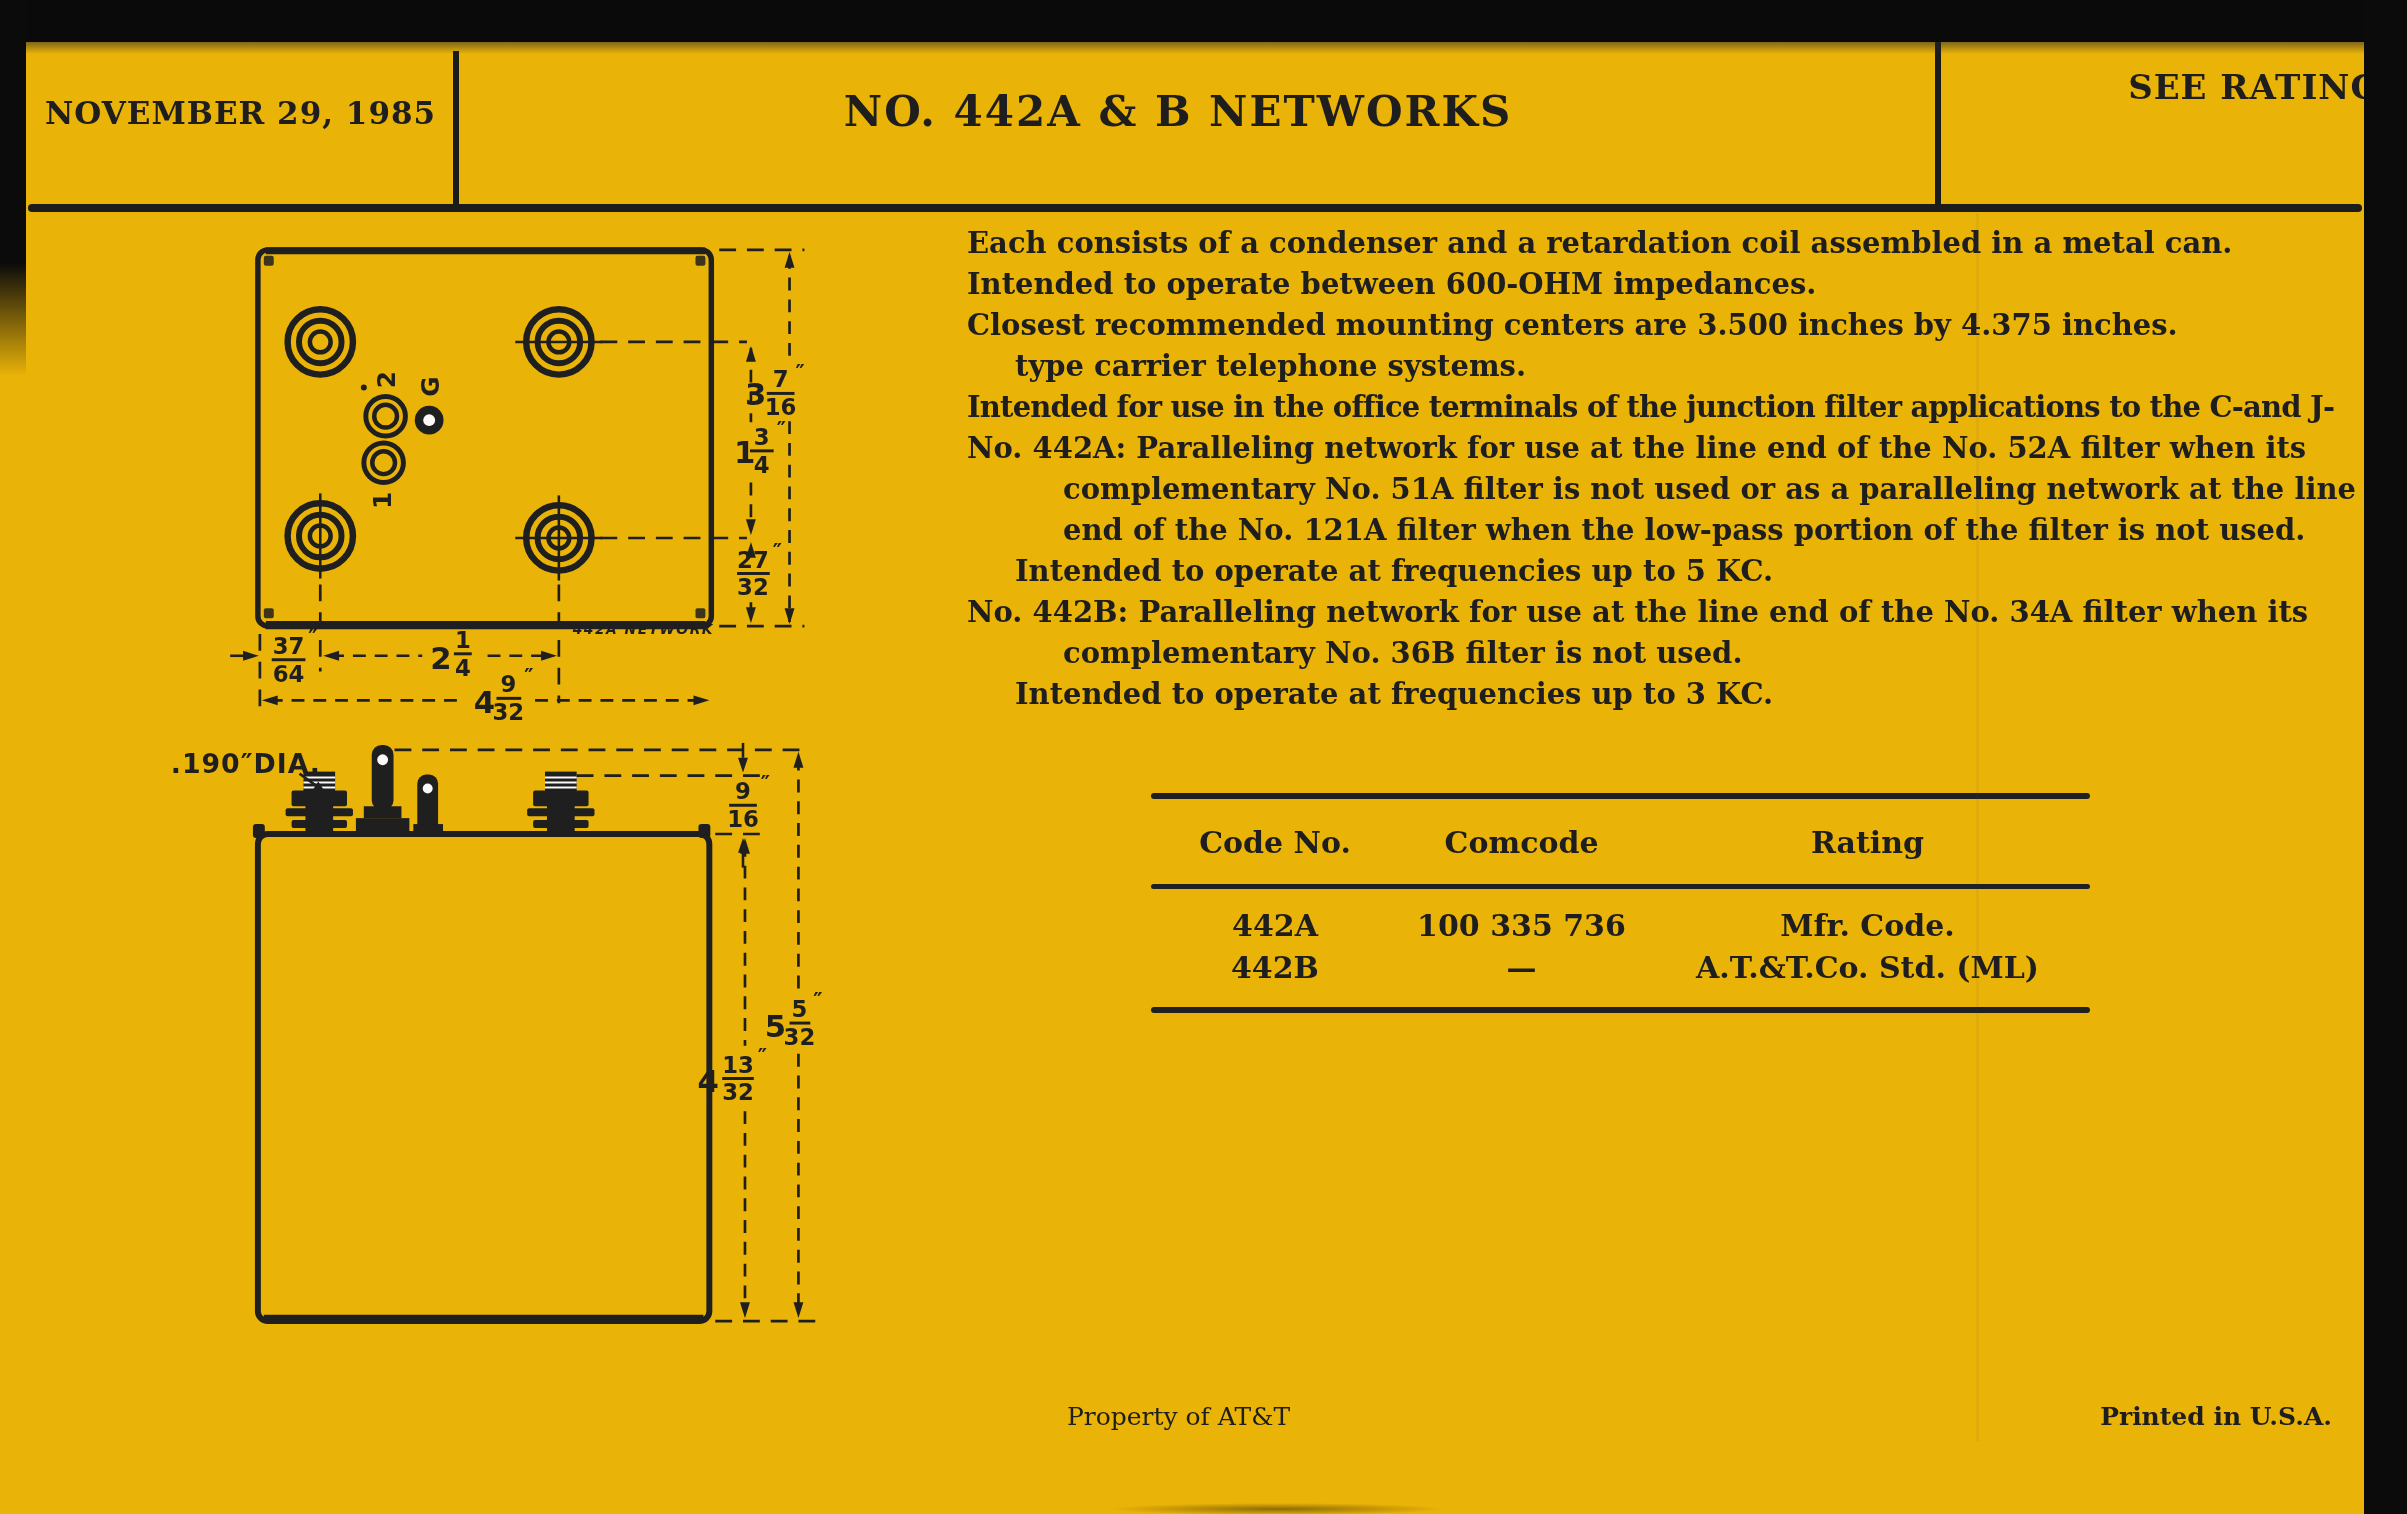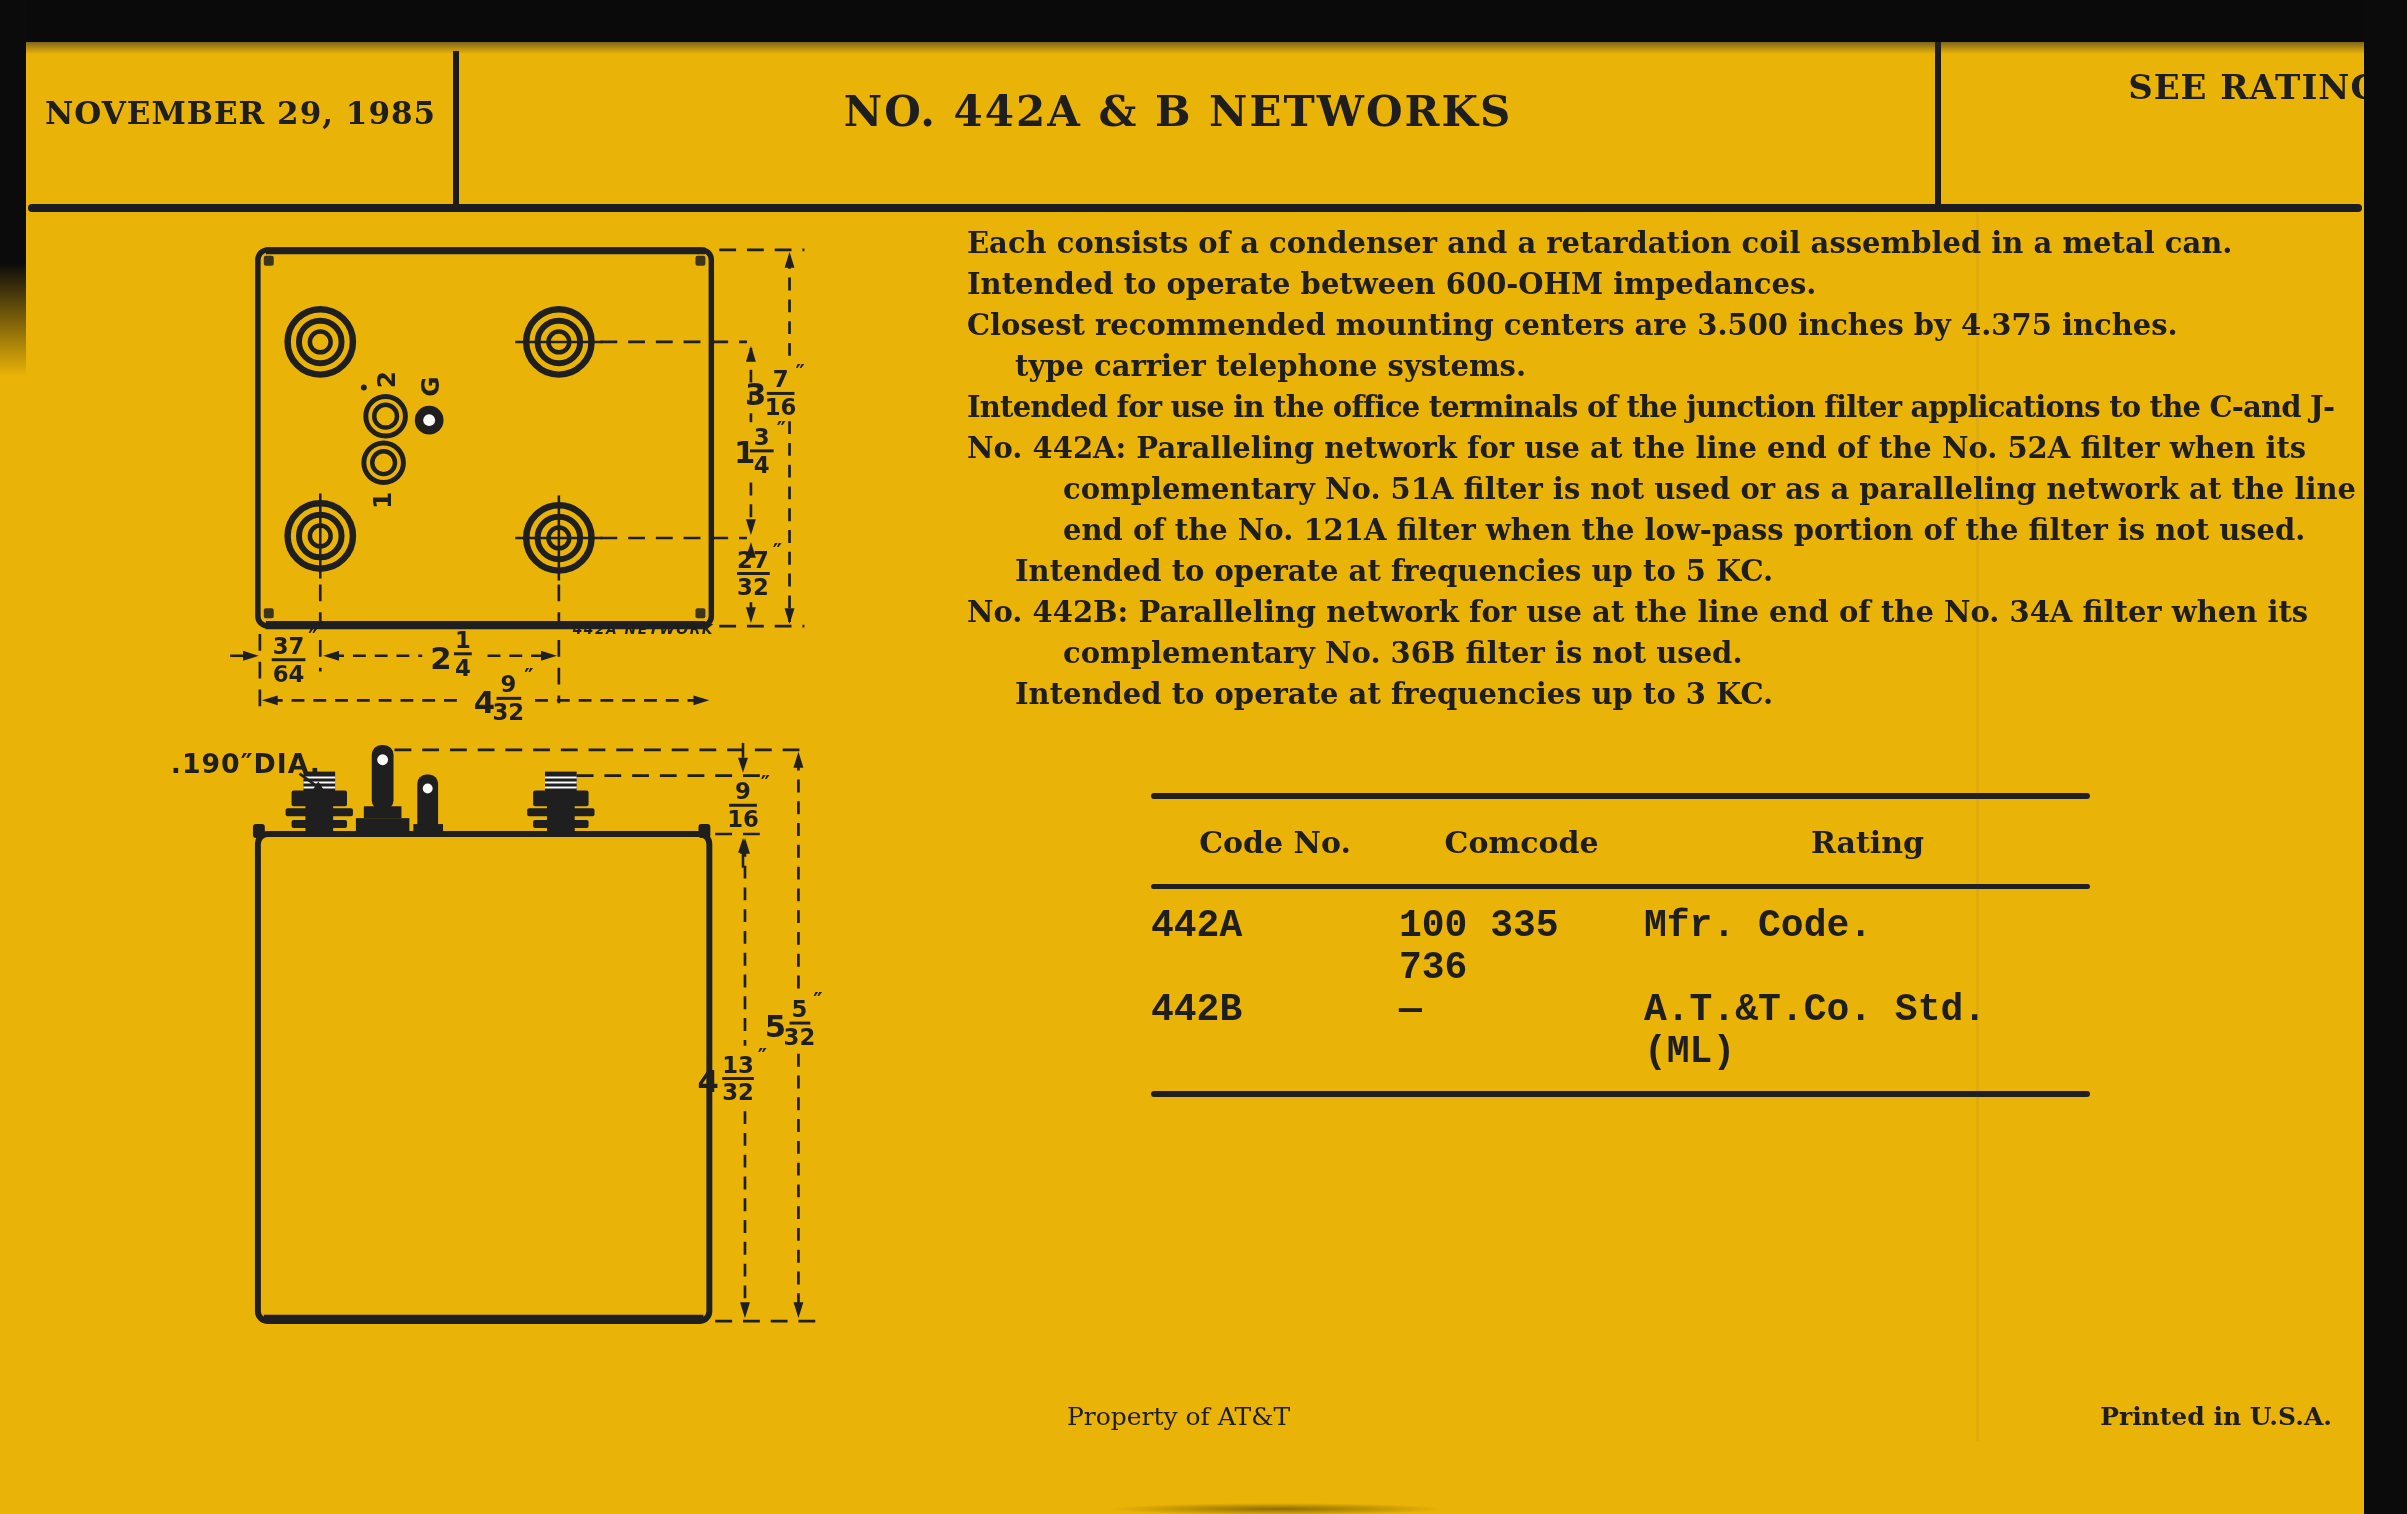--- a/index.html
+++ b/index.html
@@ -31,21 +31,21 @@
   .ind1{padding-left:48px;}
   .ind2{padding-left:96px;}
   .condensed{letter-spacing:-0.8px;}
   
   .spec-table{position:absolute;left:1151px;top:745px;width:939px;font-weight:bold;margin-top:48px;}
   .trule{height:6px;background:#202020;border-radius:3px;}
   .trule.mid{height:5px;}
   .thead-row{display:grid;grid-template-columns:248px 245px 447px;padding:26px 0 24px;
         font-size:30px;text-align:center;}
   .tbody{display:grid;grid-template-columns:248px 245px 447px;padding:16px 0 18px;
-        font-size:38px;line-height:42px;font-family:Liberation Mono, monospace;}
+        font-size:30px;text-align:center;line-height:42px;}
   
   .ftr-left{position:absolute;left:1030px;top:1402px;width:297px;text-align:center;font-size:25px;font-weight:normal;}
   .ftr-right{position:absolute;left:2079px;top:1402px;width:253px;text-align:right;font-size:25px;font-weight:bold;}
   
   svg{position:absolute;}
   svg text{fill:#1f1f1f;}
   .ink{stroke:#1f1f1f;fill:none;}
   .white-fill{fill:#fbfaf7;}
   .ext{stroke:#1f1f1f;stroke-width:2.7;stroke-dasharray:17 11;fill:none;}
   .dim{stroke:#1f1f1f;stroke-width:2.7;stroke-dasharray:13 9;fill:none;}

